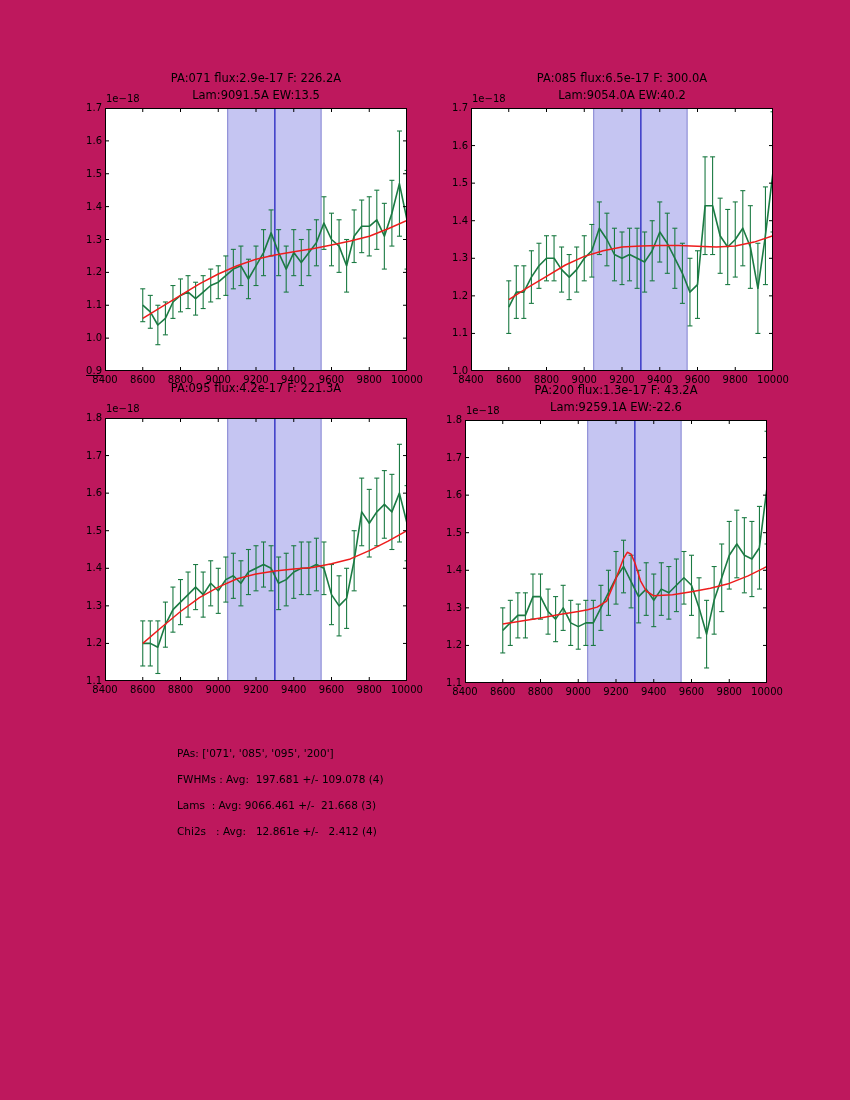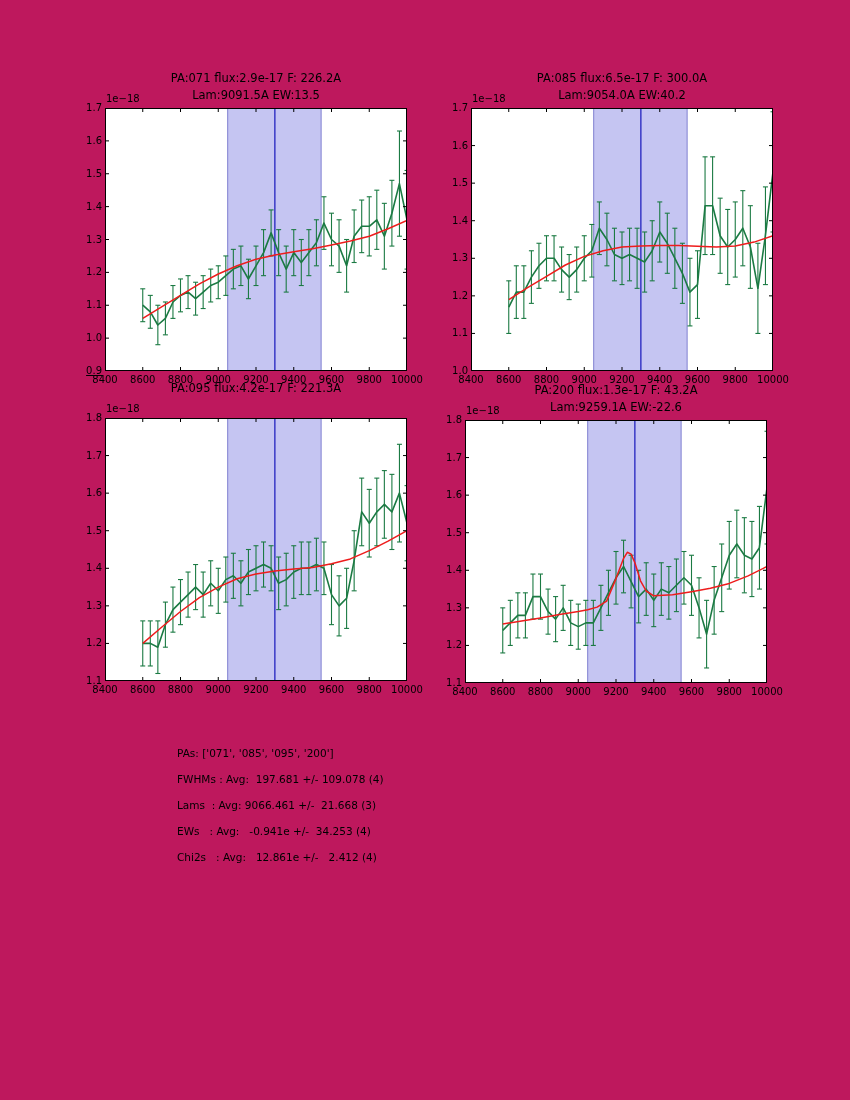--- a/index.html
+++ b/index.html
@@ -736,17 +736,16 @@
       <span class="tick-label y-tick" style="left: 14px; width: 38px; top: 146.714px;">1.5</span>
       <span class="tick-label y-tick" style="left: 14px; width: 38px; top: 109.143px;">1.6</span>
       <span class="tick-label y-tick" style="left: 14px; width: 38px; top: 71.5714px;">1.7</span>
       <span class="tick-label y-tick" style="left: 14px; width: 38px; top: 34px;">1.8</span>
     </div>
 
   <div class="summary">
     <div class="sline">PAs: ['071', '085', '095', '200']</div>
     <div class="sline">FWHMs : Avg:  197.681 +/- 109.078 (4)</div>
     <div class="sline">Lams  : Avg: 9066.461 +/-  21.668 (3)</div>
-    <div class="sline">EWs   : Avg:   -0.941e +/-  34.253 (4)</div>
     <div class="sline">Chi2s   : Avg:   12.861e +/-   2.412 (4)</div>
   </div>
 
 </div>
 
 </body></html>

